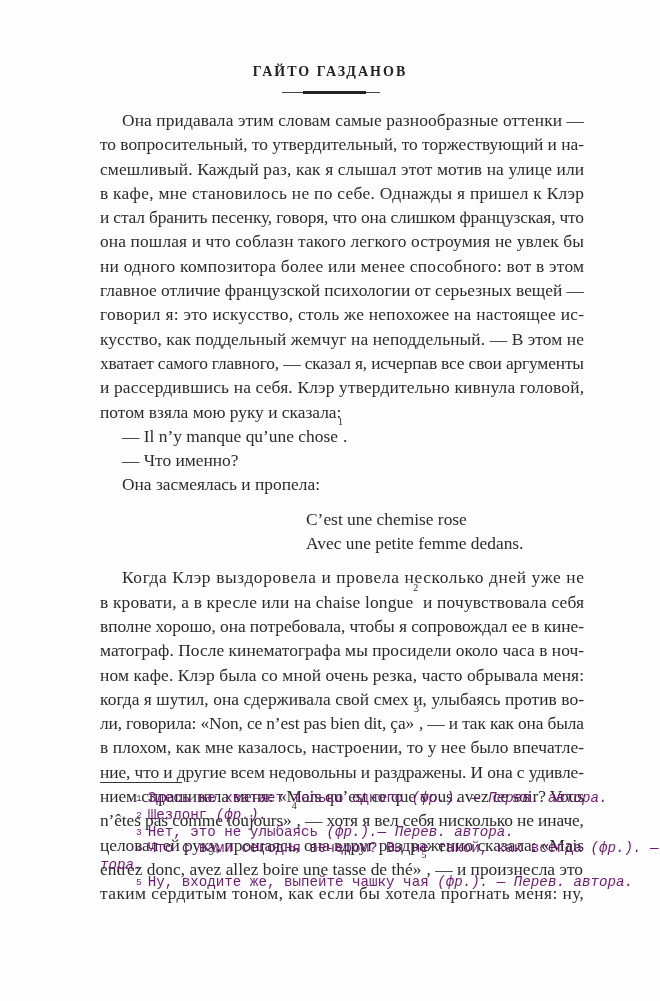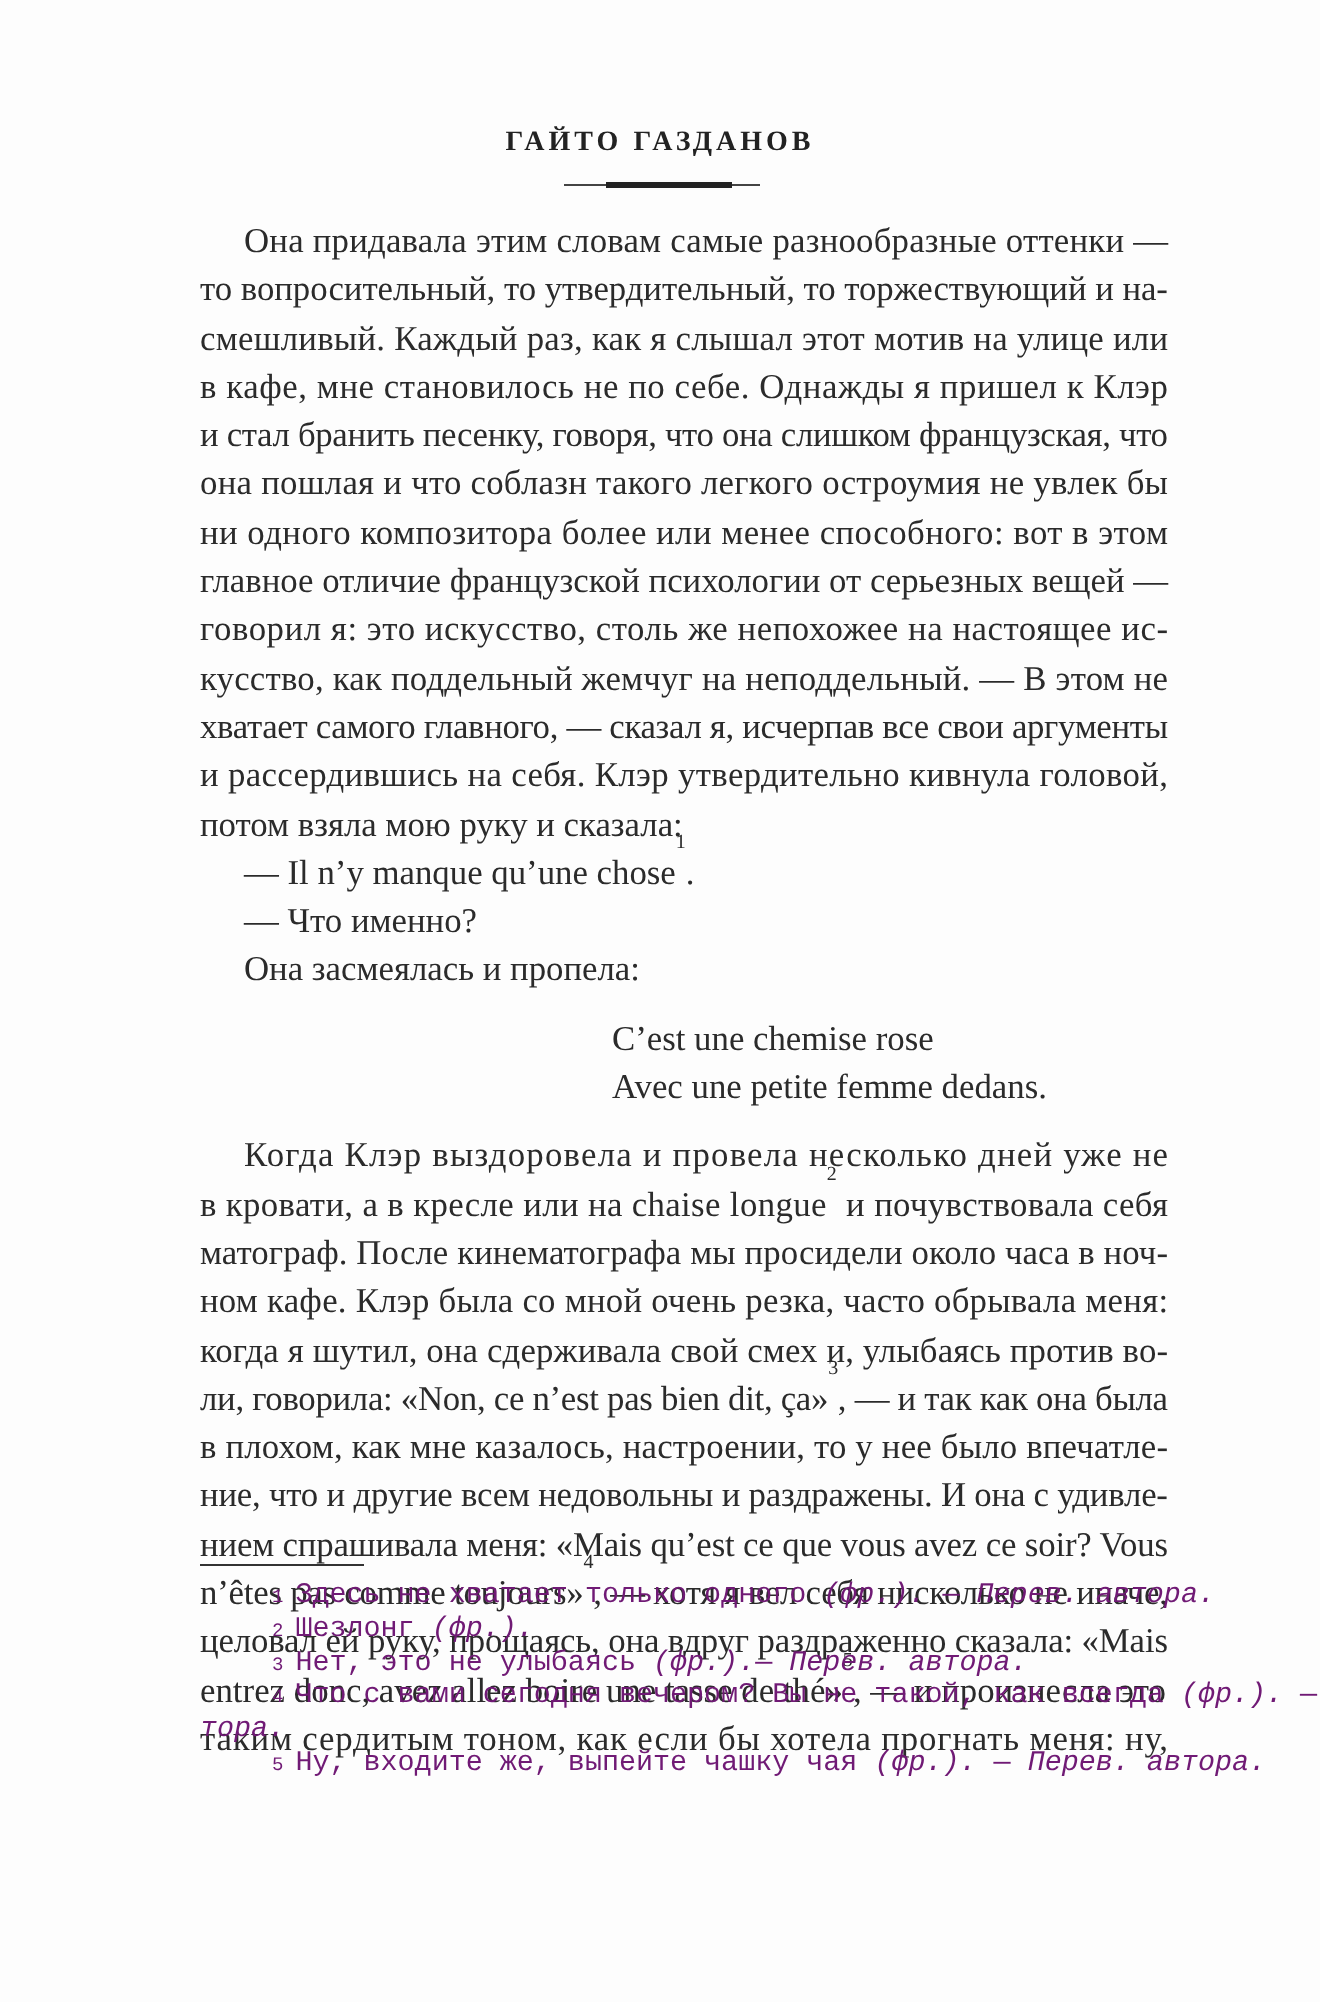--- a/index.html
+++ b/index.html
@@ -53,20 +53,21 @@
     <span class="line last indent"><span style="display: inline-block;">— Что именно?</span></span>
     <span class="line last indent"><span style="display: inline-block;">Она засмеялась и пропела:</span></span>
 
     <div class="verse-gap-top"></div>
     <span class="verse">C’est une chemise rose</span>
     <span class="verse">Avec une petite femme dedans.</span>
     <div class="verse-gap-bottom"></div>
 
     <span class="line indent"><span style="display: inline-block; letter-spacing: 0.612px;">Когда Клэр выздоровела и провела несколько дней уже не</span></span>
     <span class="line"><span style="display: inline-block; letter-spacing: 0.18px;"><span>в кровати, а в кресле или на chaise longue</span><sup>2</sup><span> и почувствовала себя</span></span></span>
+    <span class="line"><span style="display: inline-block; letter-spacing: -0.06px;">вполне хорошо, она потребовала, чтобы я сопровождал ее в кине-</span></span>
     <span class="line"><span style="display: inline-block; letter-spacing: 0.044px;">матограф. После кинематографа мы просидели около часа в ноч-</span></span>
     <span class="line"><span style="display: inline-block; letter-spacing: 0.126px;">ном кафе. Клэр была со мной очень резка, часто обрывала меня:</span></span>
     <span class="line"><span style="display: inline-block; letter-spacing: 0.067px;">когда я шутил, она сдерживала свой смех и, улыбаясь против во-</span></span>
     <span class="line"><span style="display: inline-block; letter-spacing: -0.145px;"><span>ли, говорила: «Non, ce n’est pas bien dit, ça»</span><sup>3</sup><span>, — и так как она была</span></span></span>
     <span class="line"><span style="display: inline-block; letter-spacing: 0.093px;">в плохом, как мне казалось, настроении, то у нее было впечатле-</span></span>
     <span class="line"><span style="display: inline-block; letter-spacing: -0.103px;">ние, что и другие всем недовольны и раздражены. И она с удивле-</span></span>
     <span class="line"><span style="display: inline-block; letter-spacing: -0.079px;">нием спрашивала меня: «Mais qu’est ce que vous avez ce soir? Vous</span></span>
     <span class="line"><span style="display: inline-block; letter-spacing: -0.113px;"><span>n’êtes pas comme toujours»</span><sup>4</sup><span>, — хотя я вел себя нисколько не иначе,</span></span></span>
     <span class="line"><span style="display: inline-block; letter-spacing: -0.064px;">целовал ей руку, прощаясь, она вдруг раздраженно сказала: «Mais</span></span>
     <span class="line"><span style="display: inline-block; letter-spacing: 0.007px;"><span>entrez donc, avez allez boire une tasse de thé»</span><sup>5</sup><span>, — и произнесла это</span></span></span>

